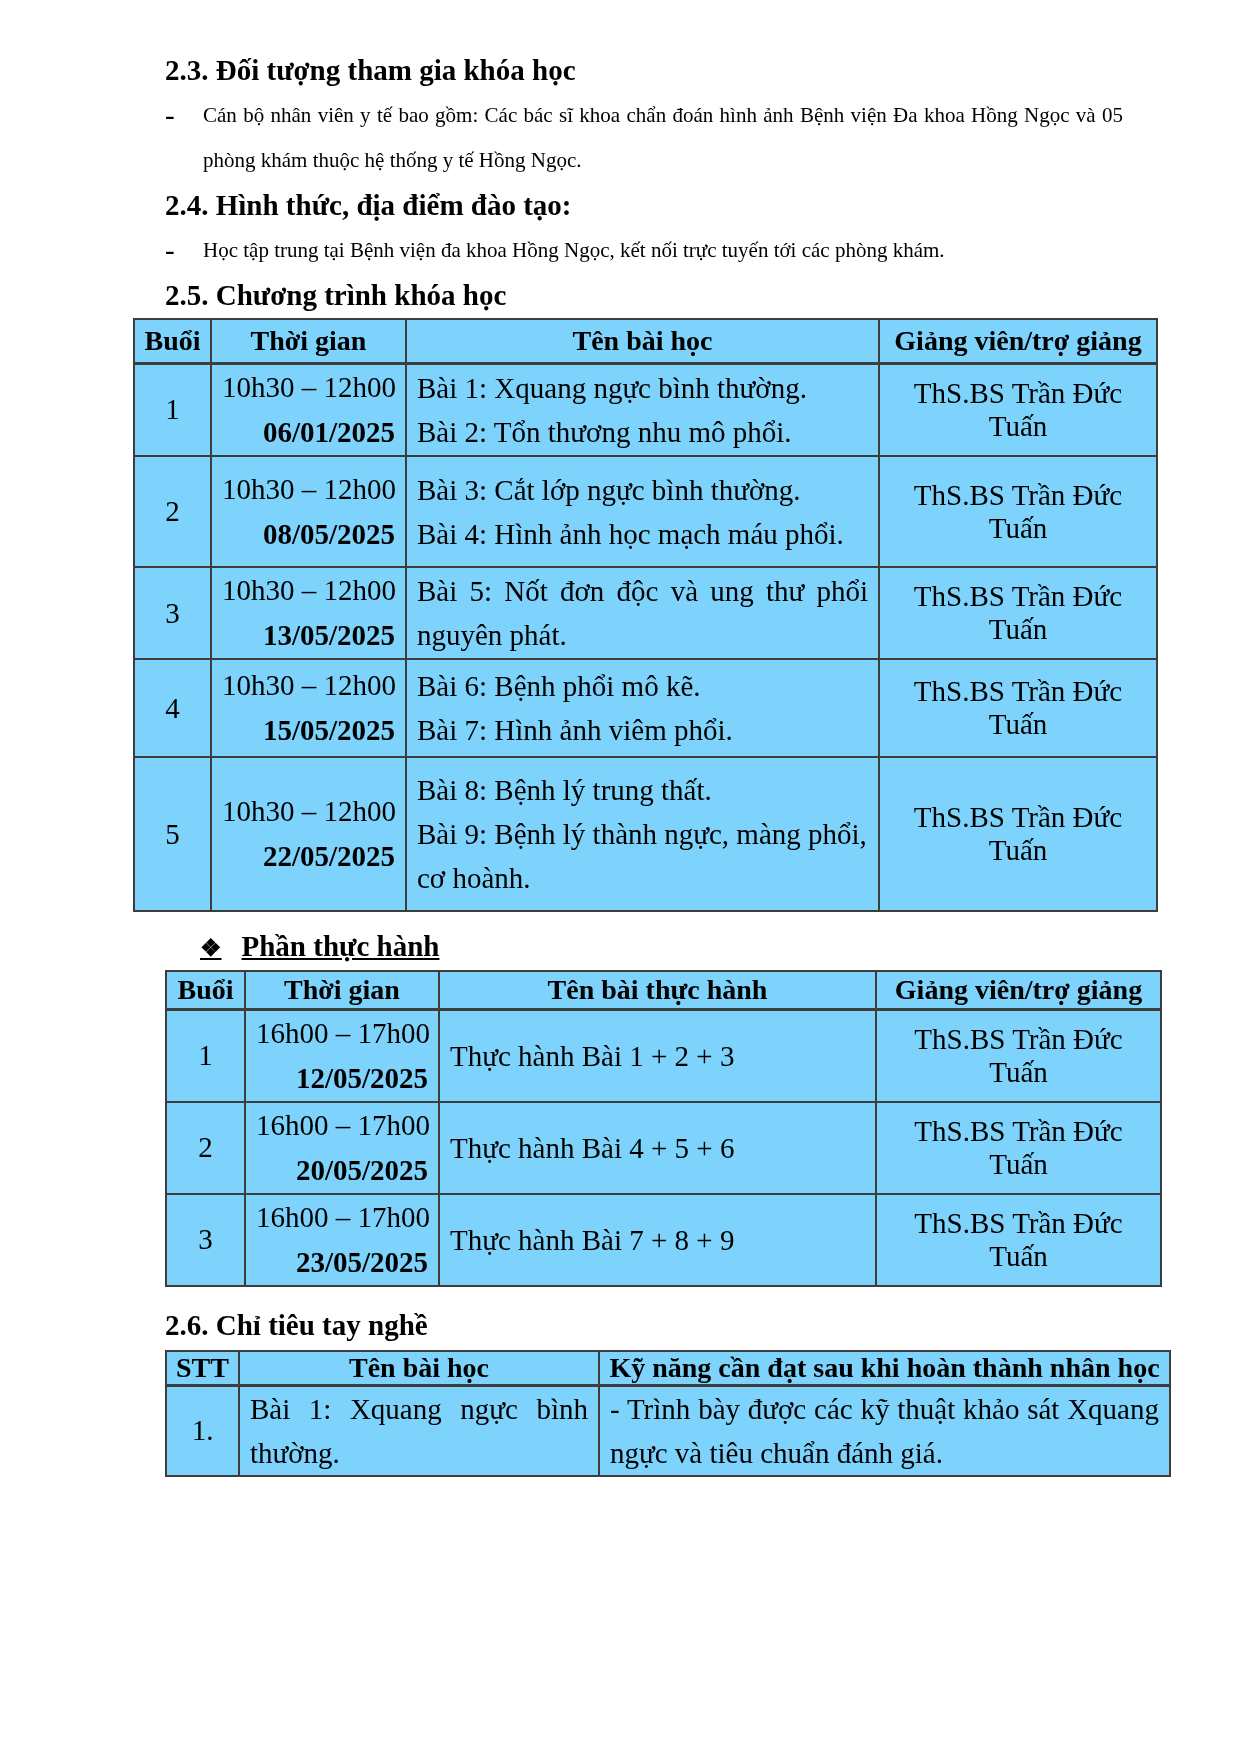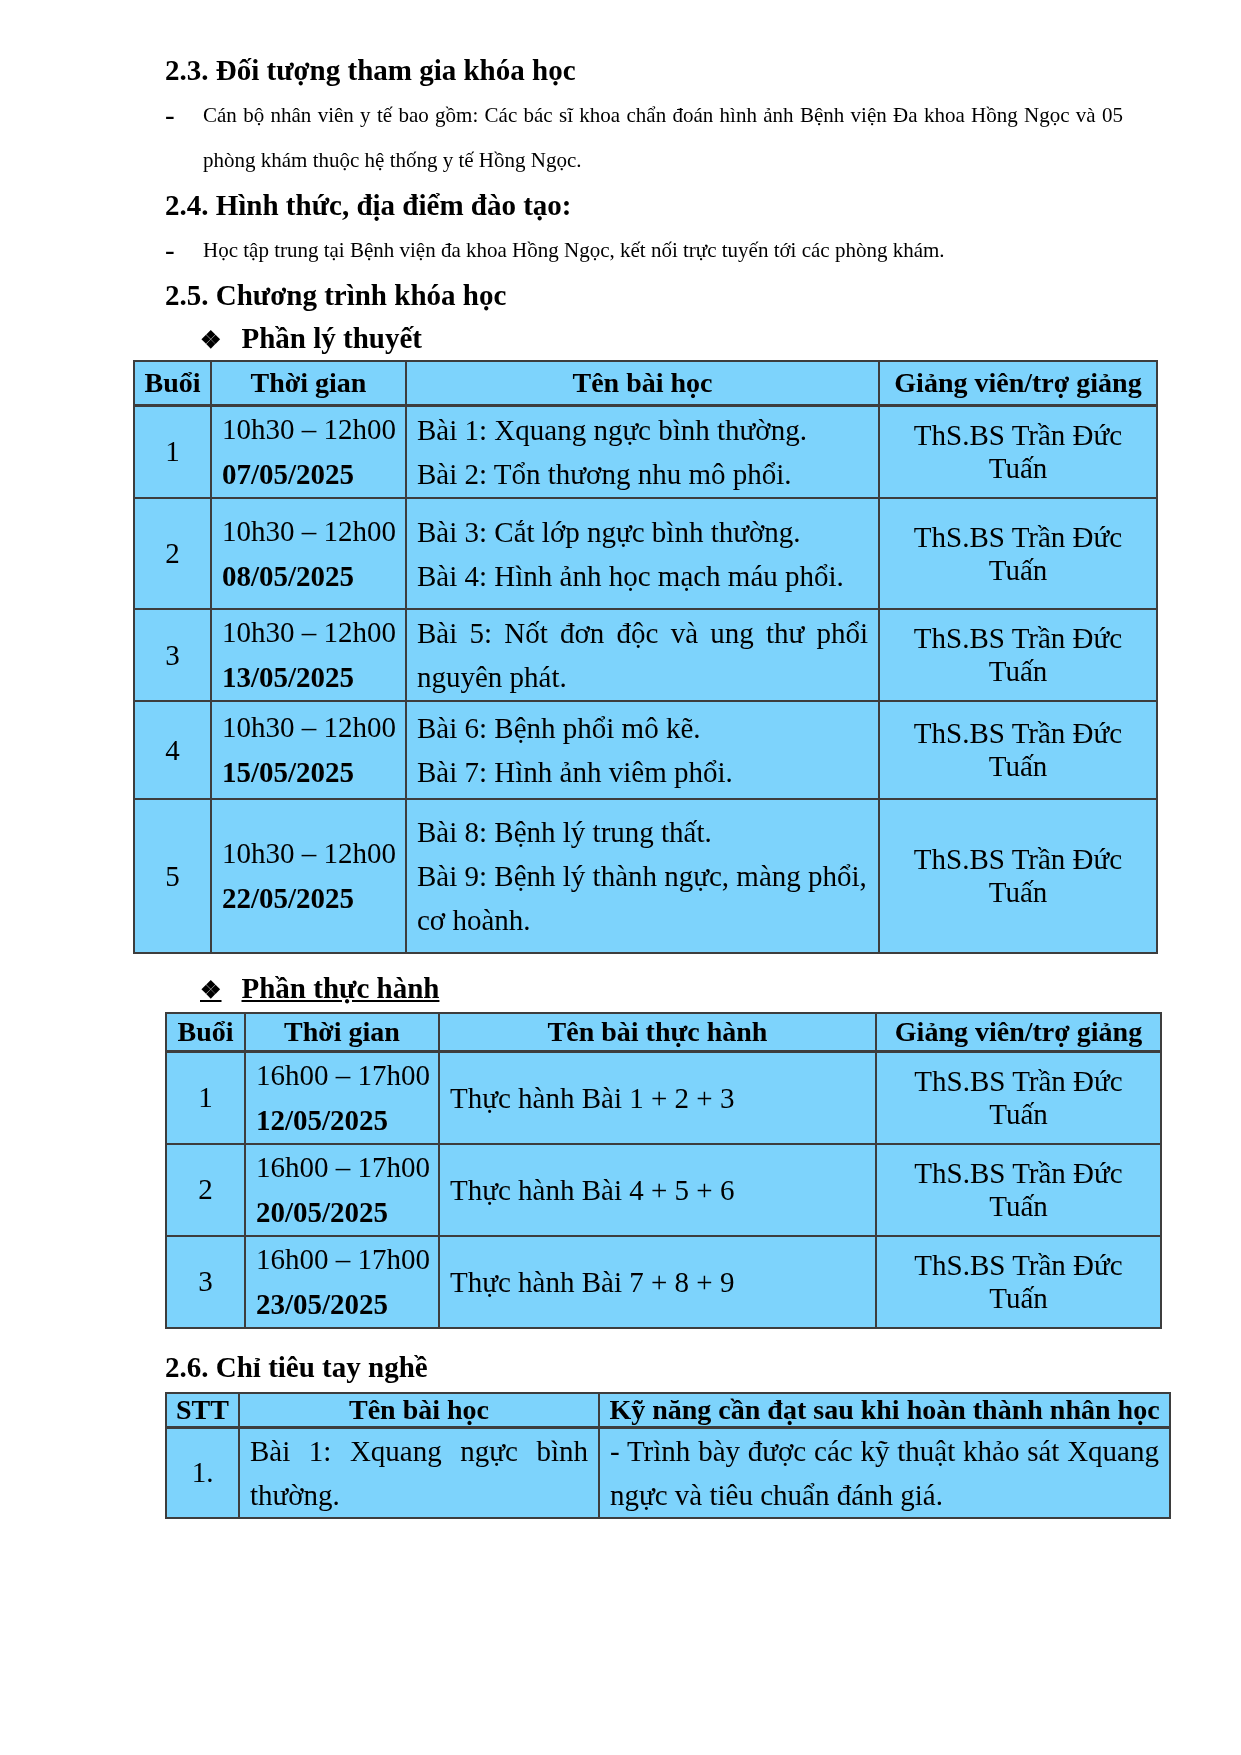--- a/index.html
+++ b/index.html
@@ -30,21 +30,21 @@
   .t1 { width:1023px; margin-left:-32px; }
   .t2 { width:995px; }
   .t3 { width:1004px; margin-top:2px; }
 
   .t1 tr.hr { height:44px; } .t1 tr.r1 { height:93px; } .t1 tr.r2 { height:111px; }
   .t1 tr.r3 { height:91px; }  .t1 tr.r4 { height:98px; } .t1 tr.r5 { height:154px; }
   .t2 tr.hr { height:38px; } .t2 tr.pr { height:82px; }
   .t3 tr.hr { height:28px; } .t3 tr.sr { height:87px; }
 
   .c-session, .c-stt { text-align:center; }
-  .c-time { text-align:left; line-height:45px; white-space:nowrap; }
+  .c-time { text-align:right; line-height:45px; white-space:nowrap; }
   .c-time .date { font-weight:bold; }
   .c-lessons { padding:4px 12px; }
   .c-lessons p, .c-skill p, .c-lesson p { margin:0; line-height:44px; }
   .c-teacher { text-align:center; padding:0 4px; }
   .just { text-align:justify; }
 </style>
 </head>
 <body>
 
 <div class="doc">
@@ -58,43 +58,40 @@
 
   <h3 class="heading">2.4. Hình thức, địa điểm đào tạo:</h3>
 
   <div class="li">
     <span class="dash">-</span>
     <p class="li-text">Học tập trung tại Bệnh viện đa khoa Hồng Ngọc, kết nối trực tuyến tới các phòng khám.</p>
   </div>
 
   <h3 class="heading">2.5. Chương trình khóa học</h3>
 
-  <div class="bullet-line">
-    <span class="diamond">❖</span><span>Phần lý thuyết</span>
-  </div>
 
   <table class="tbl t1">
     <colgroup>
         <col style="width:77px">
         <col style="width:195px">
         <col style="width:473px">
         <col style="width:278px">
       </colgroup>
     <tbody>
         <tr class="hr">
       <th>Buổi</th>
       <th>Thời gian</th>
       <th>Tên bài học</th>
       <th>Giảng viên/trợ giảng</th>
     </tr>
     <tr class="r1">
       <td class="c-session">1</td>
       <td class="c-time">
         <div>10h30 – 12h00</div>
-        <div class="date">07/05/2025</div>
+        <div class="date">06/01/2025</div>
       </td>
       <td class="c-lessons">
         <p>Bài 1: Xquang ngực bình thường.</p>
         <p>Bài 2: Tổn thương nhu mô phổi.</p>
       </td>
       <td class="c-teacher">ThS.BS Trần Đức Tuấn</td>
     </tr>
     <tr class="r2">
       <td class="c-session">2</td>
       <td class="c-time">

